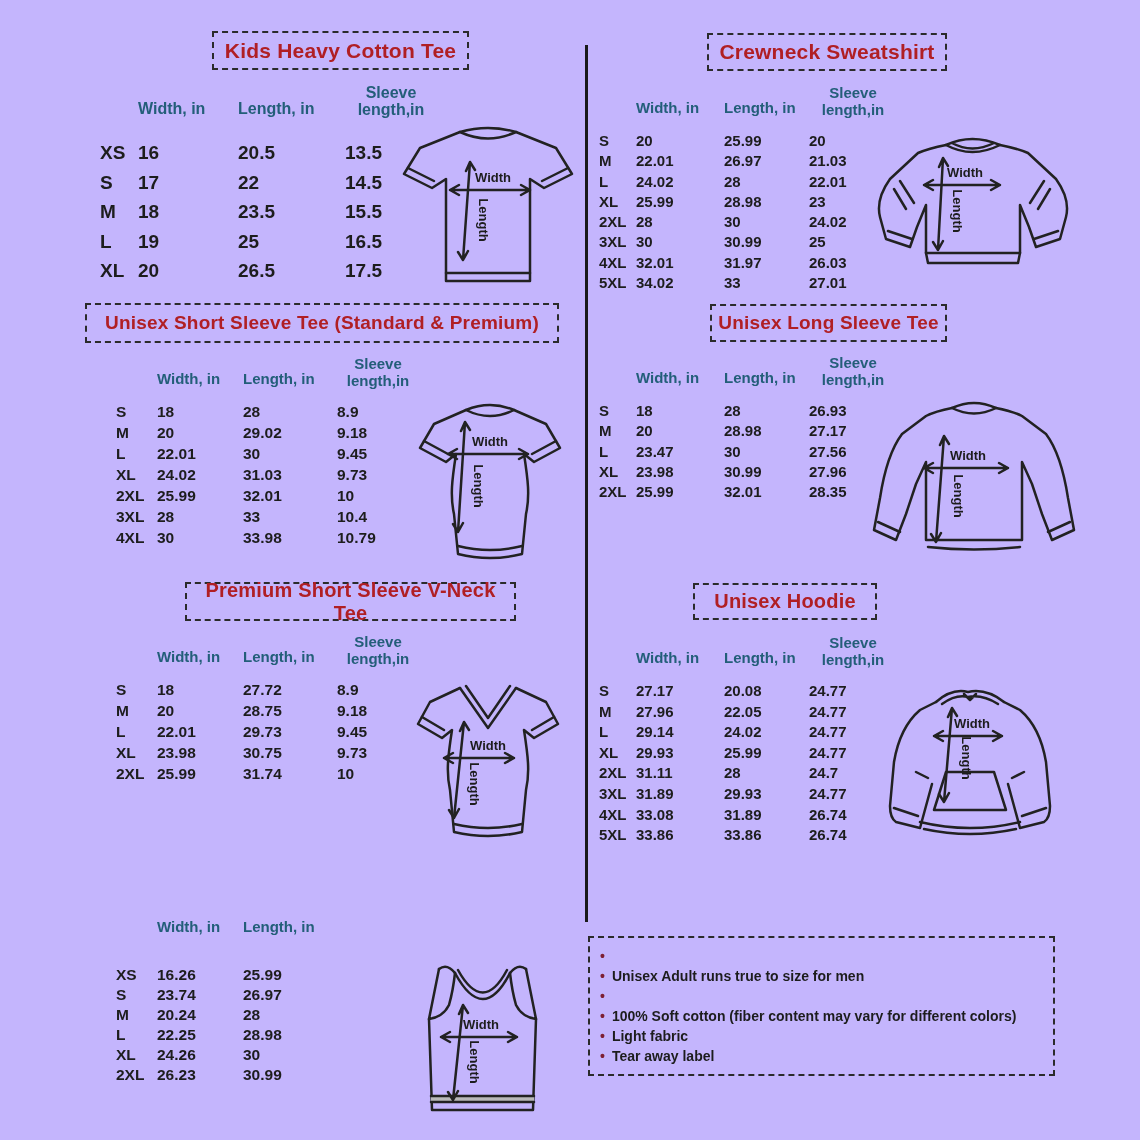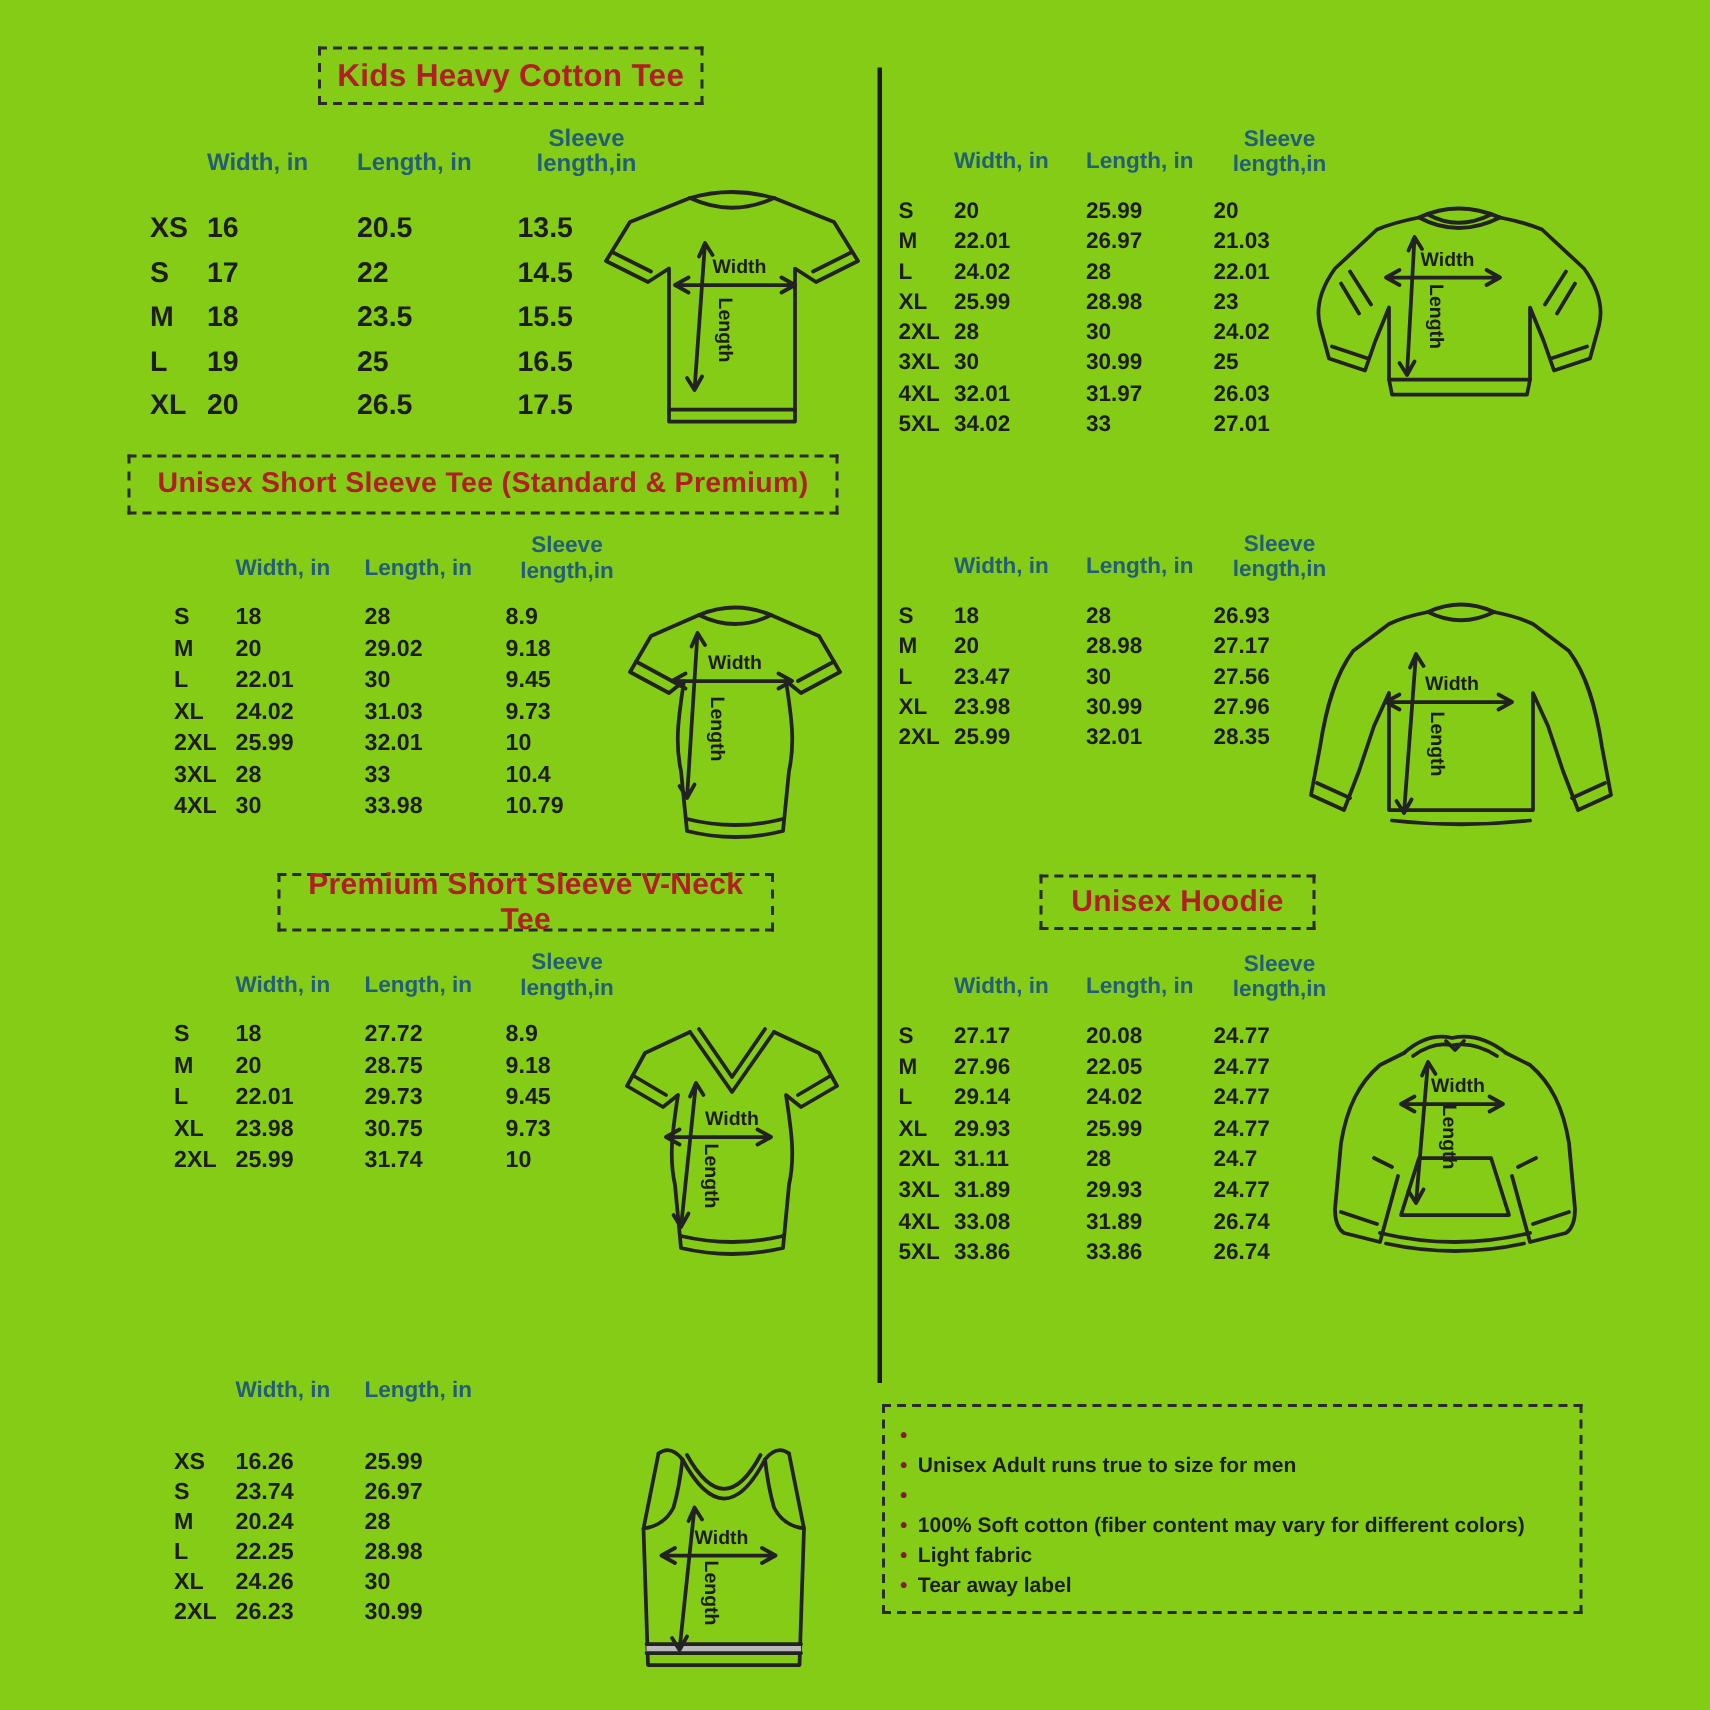--- a/index.html
+++ b/index.html
@@ -1,16 +1,16 @@
 <!DOCTYPE html>
 <html><head>
 <meta charset="utf-8">
 <style>
   html,body{margin:0;padding:0;background:#ffffff;}
-  .page{position:relative;width:1140px;height:1140px;background:#84cc16;overflow:hidden;
+  .page{position:relative;width:1140px;height:1140px;background:#c4b5fd;overflow:hidden;
         font-family:"Liberation Sans",sans-serif;color:#1d1d1d;}
   .divider{position:absolute;left:585px;top:45px;width:3px;height:877px;background:#1a1a1a;}
   
   .title{position:absolute;border:2px dashed #2b2b2b;color:#b01f24;font-weight:bold;
          display:flex;align-items:center;justify-content:center;text-align:center;letter-spacing:.2px;}
   .t0{left:212px;top:31px;width:253px;height:35px;font-size:21px;}
   .t1{left:707px;top:33px;width:236px;height:34px;font-size:21px;}
   .t2{left:85px;top:303px;width:470px;height:36px;font-size:19px;}
   .t3{left:710px;top:304px;width:233px;height:34px;font-size:19px;}
   .t4{left:185px;top:582px;width:327px;height:35px;font-size:20px;}
@@ -53,21 +53,23 @@
   .note .b{color:#7e1f33;}
 </style>
 </head>
 <body>
 
 <div class="page">
 
   <div class="divider"></div>
 
   <div class="title t0">Kids Heavy Cotton Tee</div>
+  <div class="title t1">Crewneck Sweatshirt</div>
   <div class="title t2">Unisex Short Sleeve Tee (Standard &amp; Premium)</div>
+  <div class="title t3">Unisex Long Sleeve Tee</div>
   <div class="title t4">Premium Short Sleeve V-Neck Tee</div>
   <div class="title t5">Unisex Hoodie</div>
 
   <div class="table t-kids">
       <div class="thead"><span class="hcell"></span><span class="hcell">Width, in</span><span class="hcell">Length, in</span><span class="hcell wrap">Sleeve
 length,in</span></div>
       <div class="trow"><span class="cell">XS</span><span class="cell">16</span><span class="cell">20.5</span><span class="cell">13.5</span></div>
       <div class="trow"><span class="cell">S</span><span class="cell">17</span><span class="cell">22</span><span class="cell">14.5</span></div>
       <div class="trow"><span class="cell">M</span><span class="cell">18</span><span class="cell">23.5</span><span class="cell">15.5</span></div>
       <div class="trow"><span class="cell">L</span><span class="cell">19</span><span class="cell">25</span><span class="cell">16.5</span></div>

